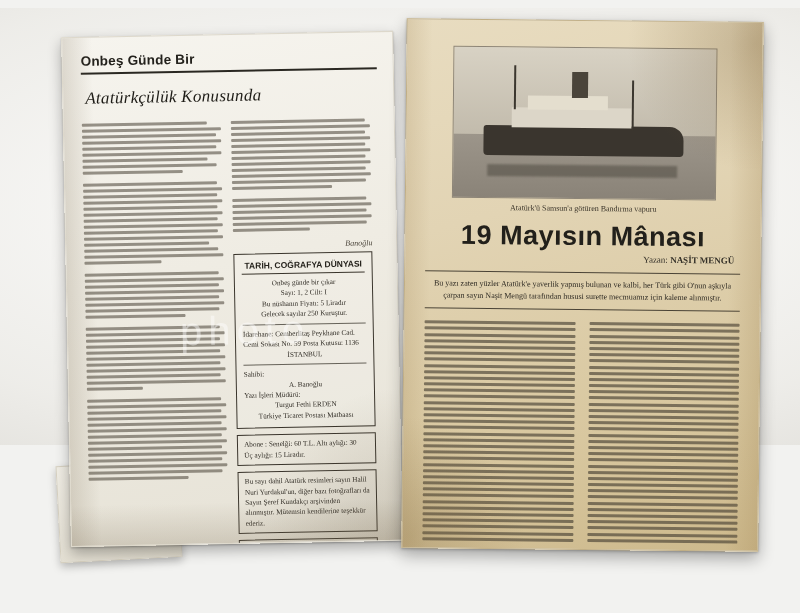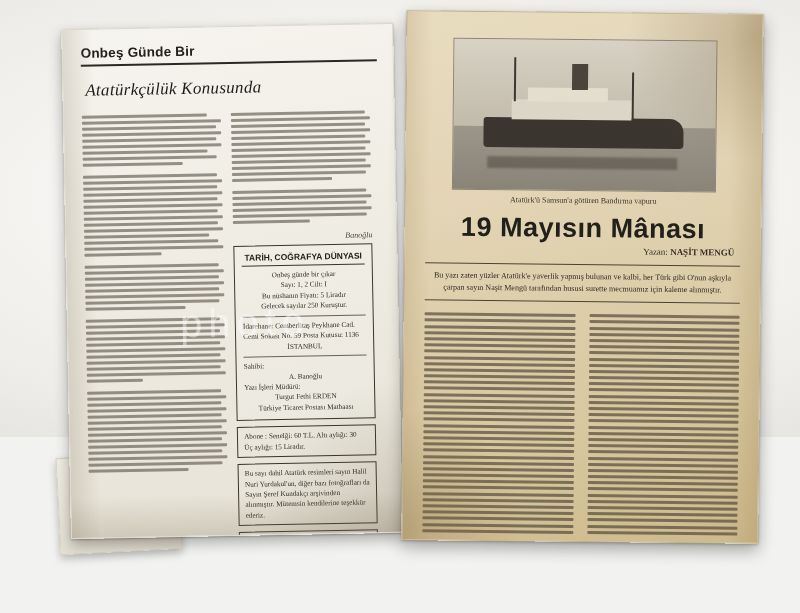--- a/index.html
+++ b/index.html
@@ -1,21 +1,21 @@
 <!DOCTYPE html>
 <html><head>
 <meta charset="utf-8">
 <style>
   html,body{margin:0;padding:0;}
   body{
     width:800px;height:613px;overflow:hidden;
     background:#f2f2f0;
     font-family:"Liberation Serif", serif;
   }
-  #stage{position:relative;width:800px;height:437px;background:#fbfbfa;}
+  #stage{position:relative;width:800px;height:437px;background:#fbfbfa;margin-top:8px;}
 
   
   #stage:before{
     content:"";position:absolute;inset:0;
     background:
       radial-gradient(120% 90% at 50% 45%, rgba(255,255,255,0.9) 0%, rgba(236,235,231,0.9) 60%, rgba(215,213,207,0.95) 100%);
   }
 
   
   .page-left{

